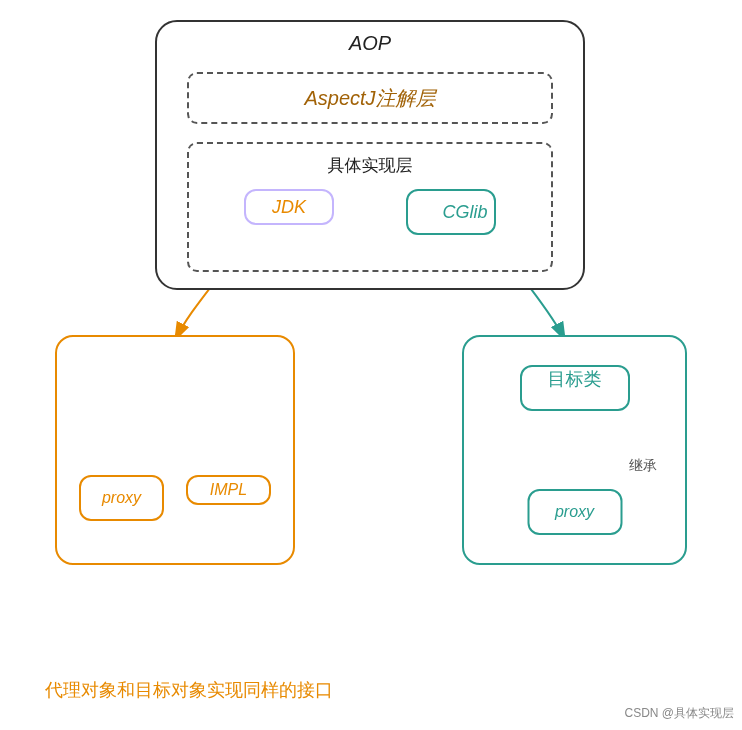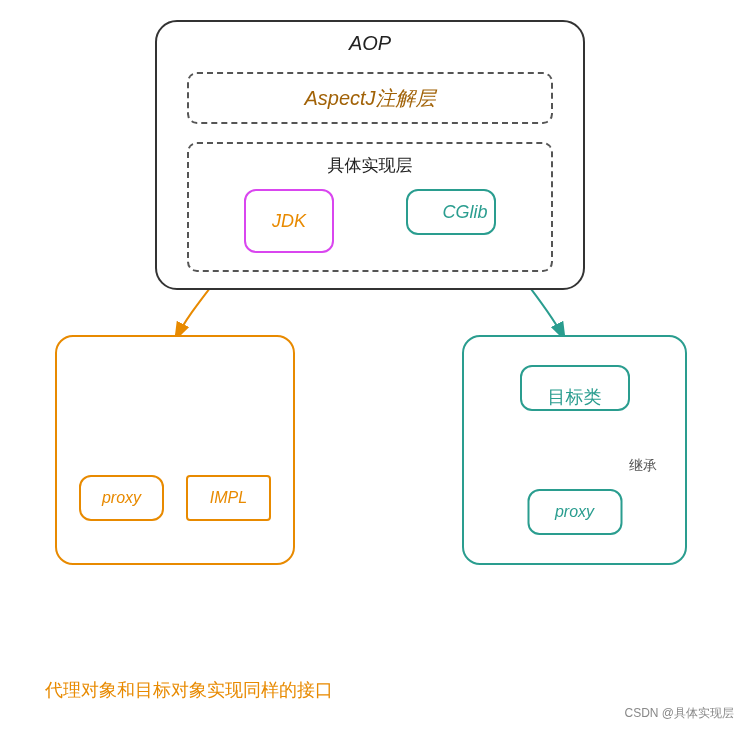--- a/index.html
+++ b/index.html
@@ -81,22 +81,22 @@
       font-size: 17px;
       color: #222;
     }
 
     
     .jdk-box {
       position: absolute;
       top: 45px;
       left: 55px;
       width: 90px;
-      height: 64px;
-      border: 2px solid #d946ef;
+      height: 36px;
+      border: 2px solid #c4b5fd;
       border-radius: 12px;
       display: flex;
       align-items: center;
       justify-content: center;
       background: #fff;
     }
 
     .jdk-label {
       font-size: 18px;
       font-style: italic;
@@ -173,23 +173,23 @@
       justify-content: center;
       background: #fff;
     }
 
     
     .impl-box {
       position: absolute;
       top: 138px;
       right: 22px;
       width: 85px;
-      height: 46px;
+      height: 30px;
       border: 2px solid #e88a00;
-      border-radius: 4px;
+      border-radius: 12px;
       display: flex;
       align-items: center;
       justify-content: center;
       background: #fff;
     }
 
     .orange-text {
       font-size: 16px;
       font-style: italic;
       color: #e88a00;
@@ -211,21 +211,21 @@
     .target-box {
       position: absolute;
       top: 28px;
       left: 50%;
       transform: translateX(-50%);
       width: 110px;
       height: 46px;
       border: 2px solid #2a9d8f;
       border-radius: 12px;
       display: flex;
-      align-items: flex-end;
+      align-items: flex-start;
       justify-content: center;
       background: #fff;
     }
 
     .teal-text {
       font-size: 18px;
       color: #2a9d8f;
     }
 
     

